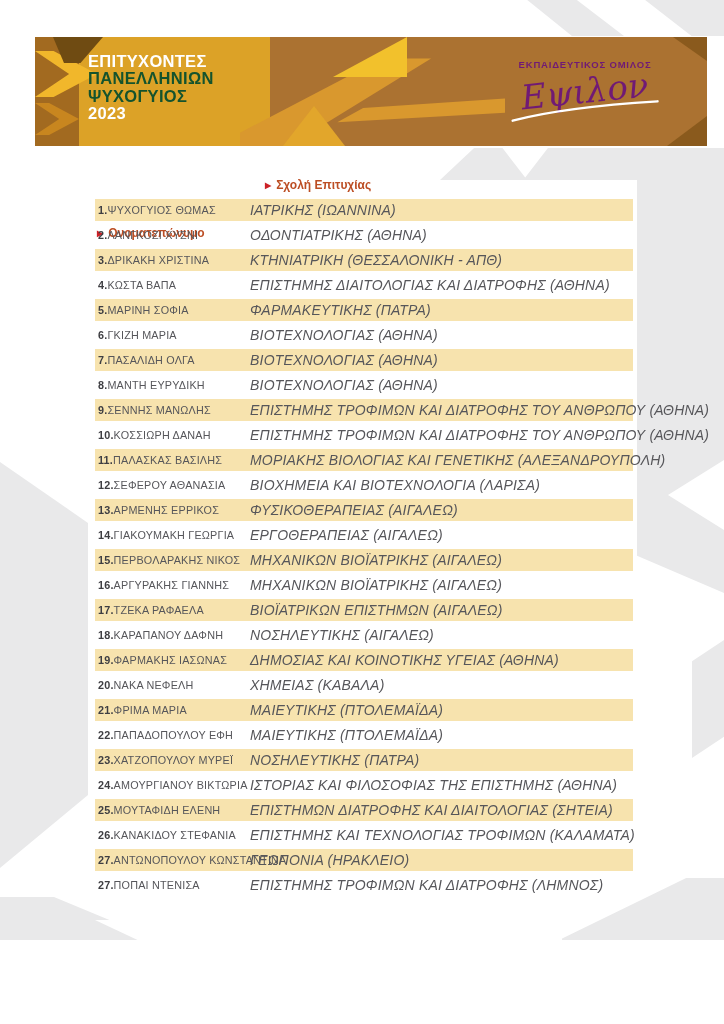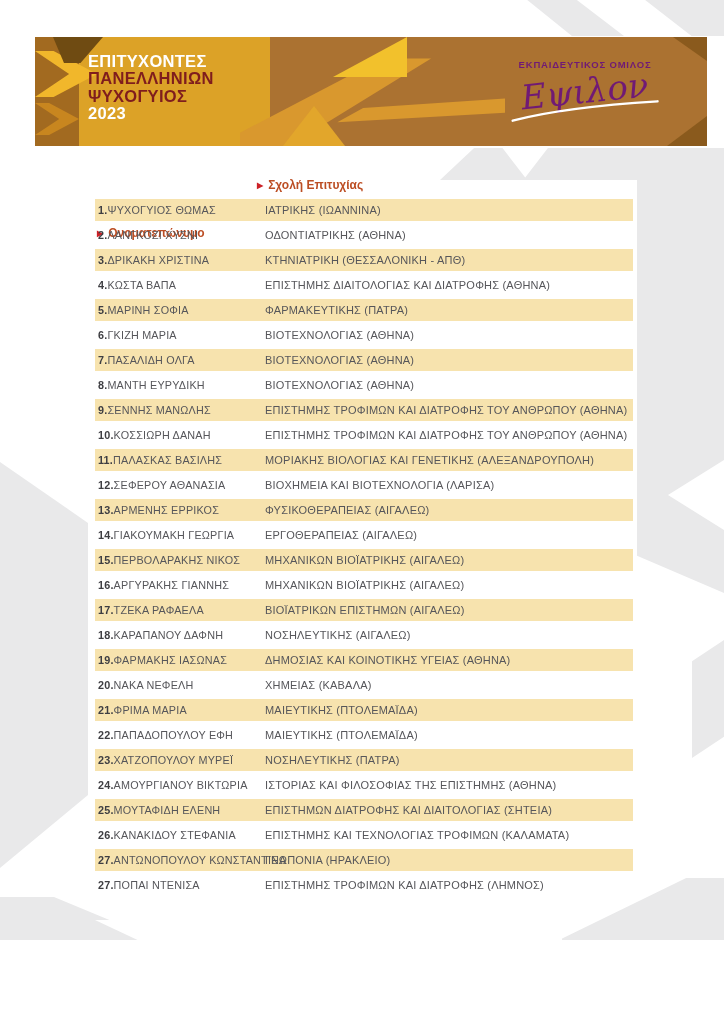--- a/index.html
+++ b/index.html
@@ -55,42 +55,42 @@
   .p-tri-gold-bl{left:248px;bottom:0;width:62px;height:40px;background:#e2a62b;
      clip-path:polygon(0 100%,50% 0,100% 100%);}
   .p-dark-br{right:0;bottom:0;width:40px;height:30px;background:#8a5a1d;
      clip-path:polygon(100% 0,100% 100%,0 100%);}
   .p-dark-tr{right:0;top:0;width:34px;height:24px;background:#8a5a1d;
      clip-path:polygon(0 0,100% 0,100% 100%);}
 
   .banner-title{position:absolute;left:53px;top:16px;z-index:3;
      font-weight:bold;font-size:16.5px;line-height:17.3px;letter-spacing:.3px;}
   .banner-title .w{color:#ffffff;}
-  .banner-title .b{color:#7f1d1d;}
+  .banner-title .b{color:#14532d;}
 
   .logo-block{position:absolute;right:22px;top:22px;width:200px;text-align:center;z-index:3;color:#701a75;}
   .org-label{font-size:9.5px;font-weight:bold;letter-spacing:.8px;}
   .logo-script{font-family:"DejaVu Serif",serif;font-style:italic;font-size:34px;
      transform:rotate(-6deg);display:inline-block;margin-top:4px;line-height:34px;}
   .logo-swoosh{display:block;margin:-4px auto 0;transform:rotate(-6deg);}
 
   
   .thead{position:absolute;left:95px;top:178px;width:538px;height:16px;z-index:2;}
   .th{position:absolute;top:0;font-size:12px;font-weight:bold;color:#bc4e24;white-space:nowrap;}
-  .th1{left:2px;margin-top:48px;} .th2{left:162px;}
+  .th1{left:2px;margin-top:48px;} .th2{left:170px;}
   .th .arrow{color:#cc2127;font-size:8px;margin-right:5px;position:relative;top:-1px;}
 
   .tbody{position:absolute;left:95px;top:199px;width:538px;z-index:2;}
   .row{position:relative;height:22px;margin-bottom:3px;display:flex;align-items:center;
        padding-left:3px;box-sizing:border-box;font-size:10.8px;color:#56565a;
        letter-spacing:.2px;white-space:nowrap;}
   .row:nth-child(odd){background:#f7e3ae;}
   .row .num{font-weight:bold;color:#3e3e42;}
-  .row .school{position:absolute;left:170px;top:50%;transform:translateY(-50%);
-       font-size:11px;letter-spacing:.2px;}
+  .row .school{position:absolute;left:155px;top:50%;transform:translateY(-50%);
+       font-size:14px;letter-spacing:.2px;font-style:italic;}
 </style>
 </head>
 <body>
 
 <div class="page">
 
   <div class="deco g-tr1"></div>
   <div class="deco g-tr2"></div>
   <div class="deco g-right-head"></div>
   <div class="deco g-right-col"></div>

